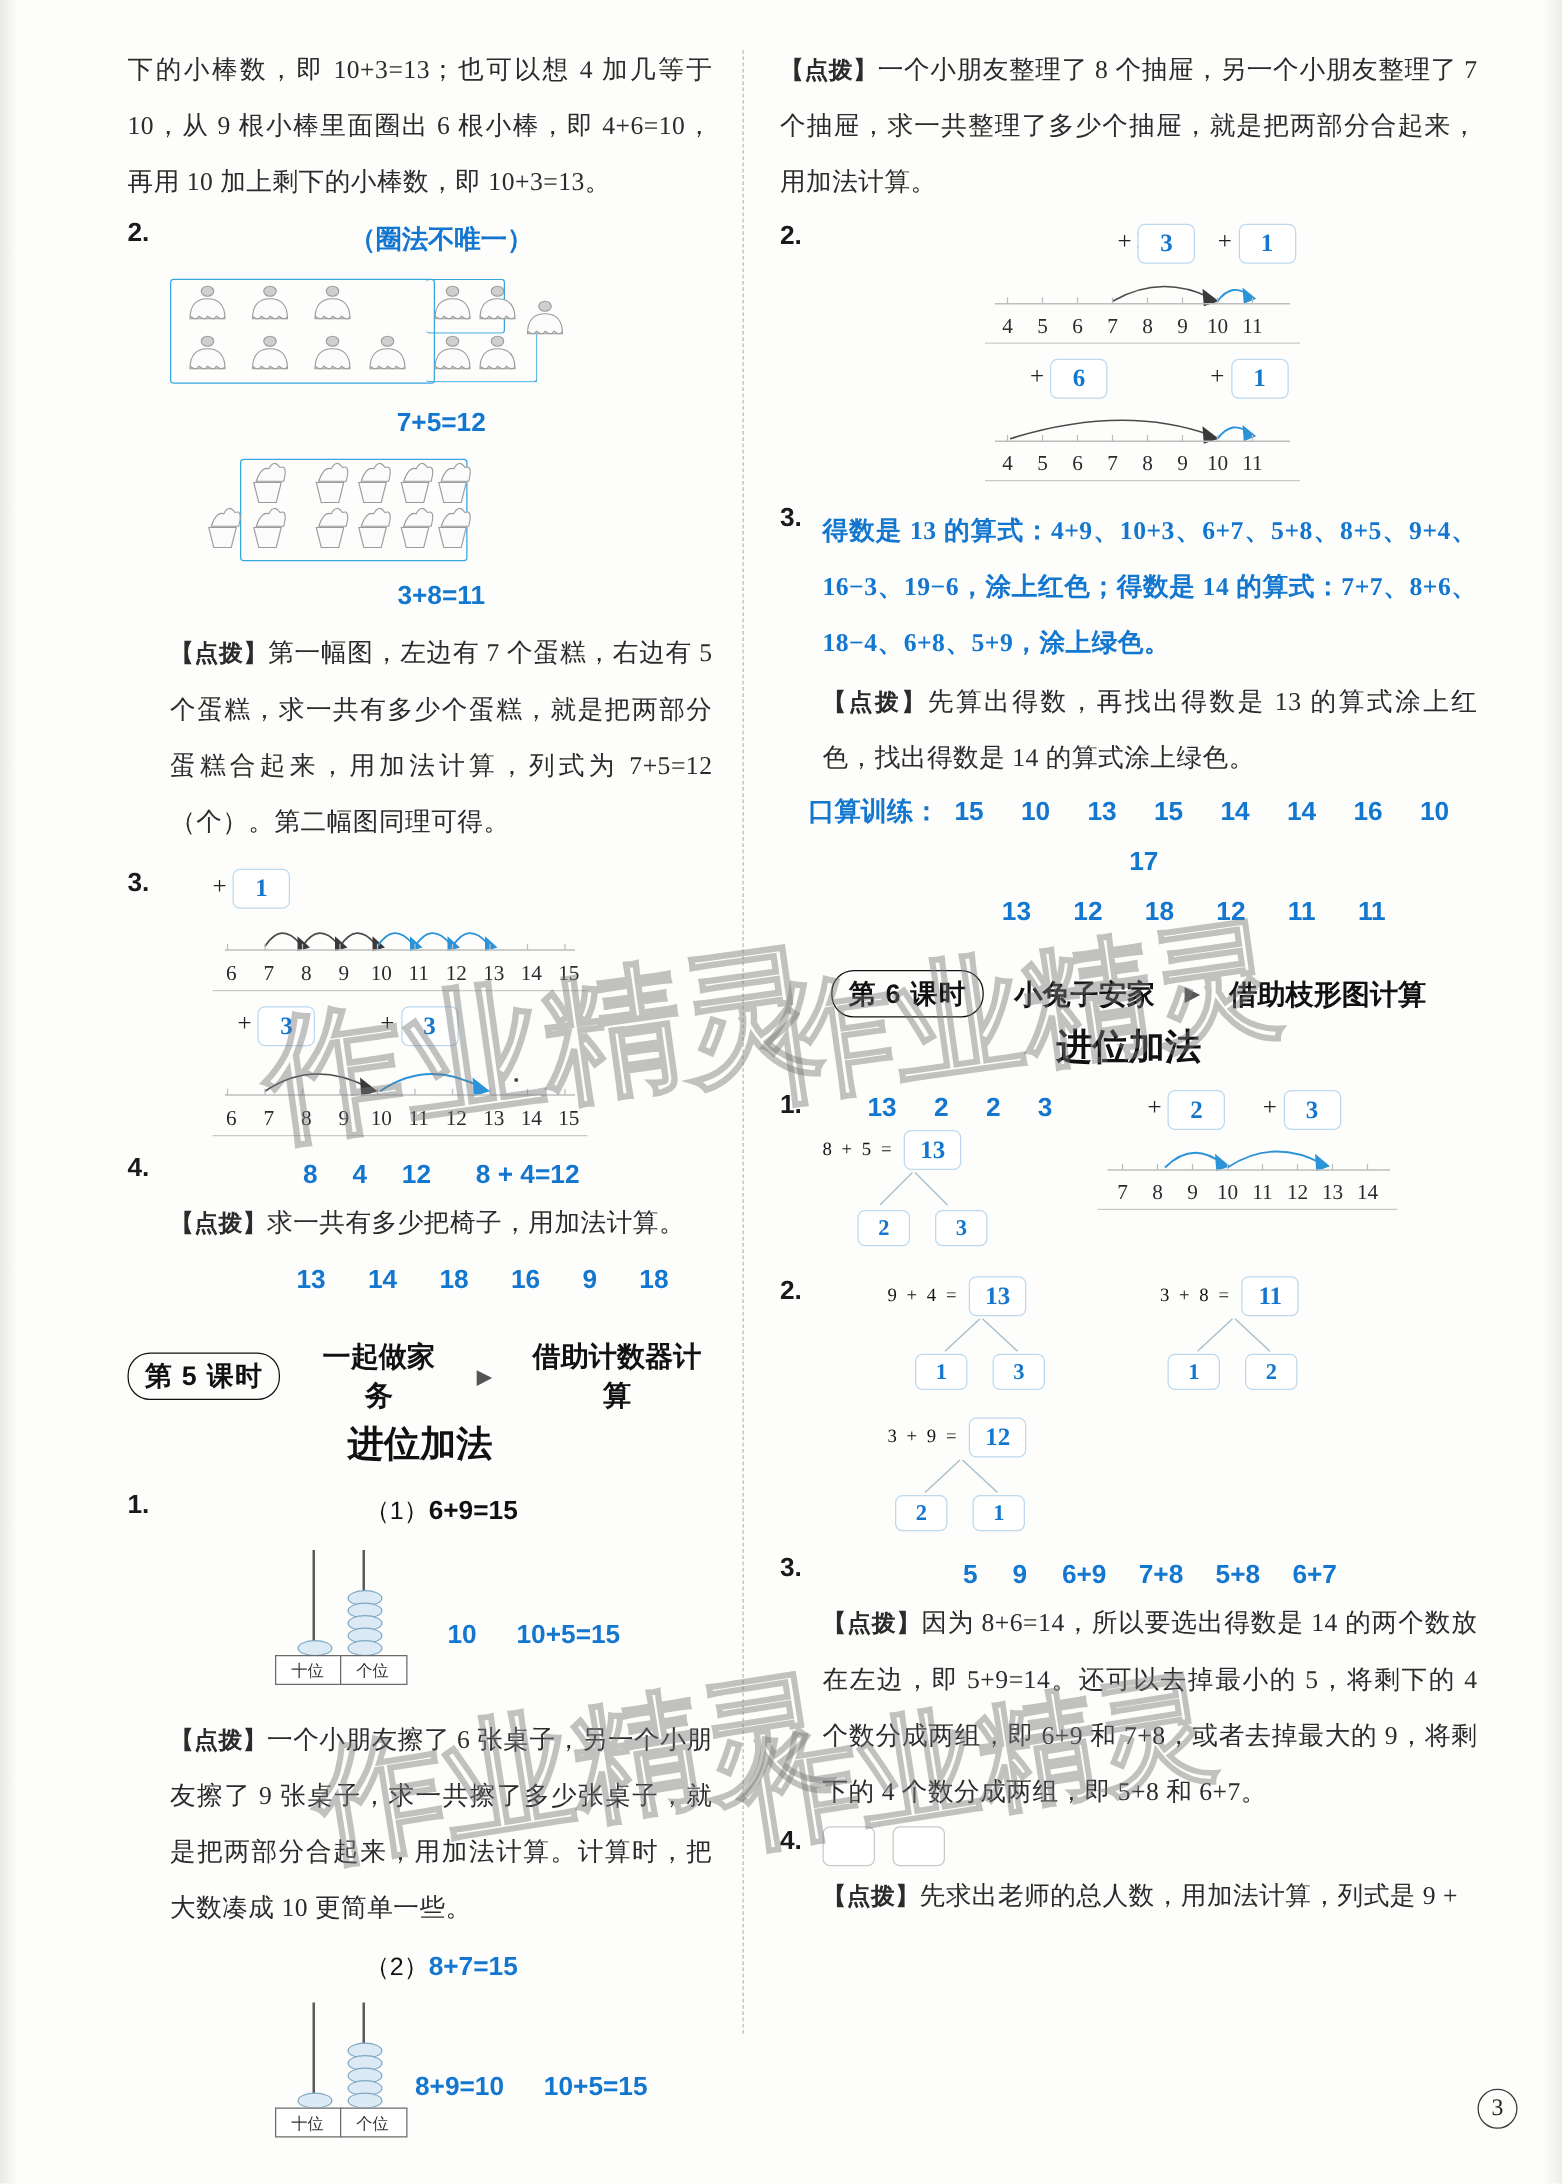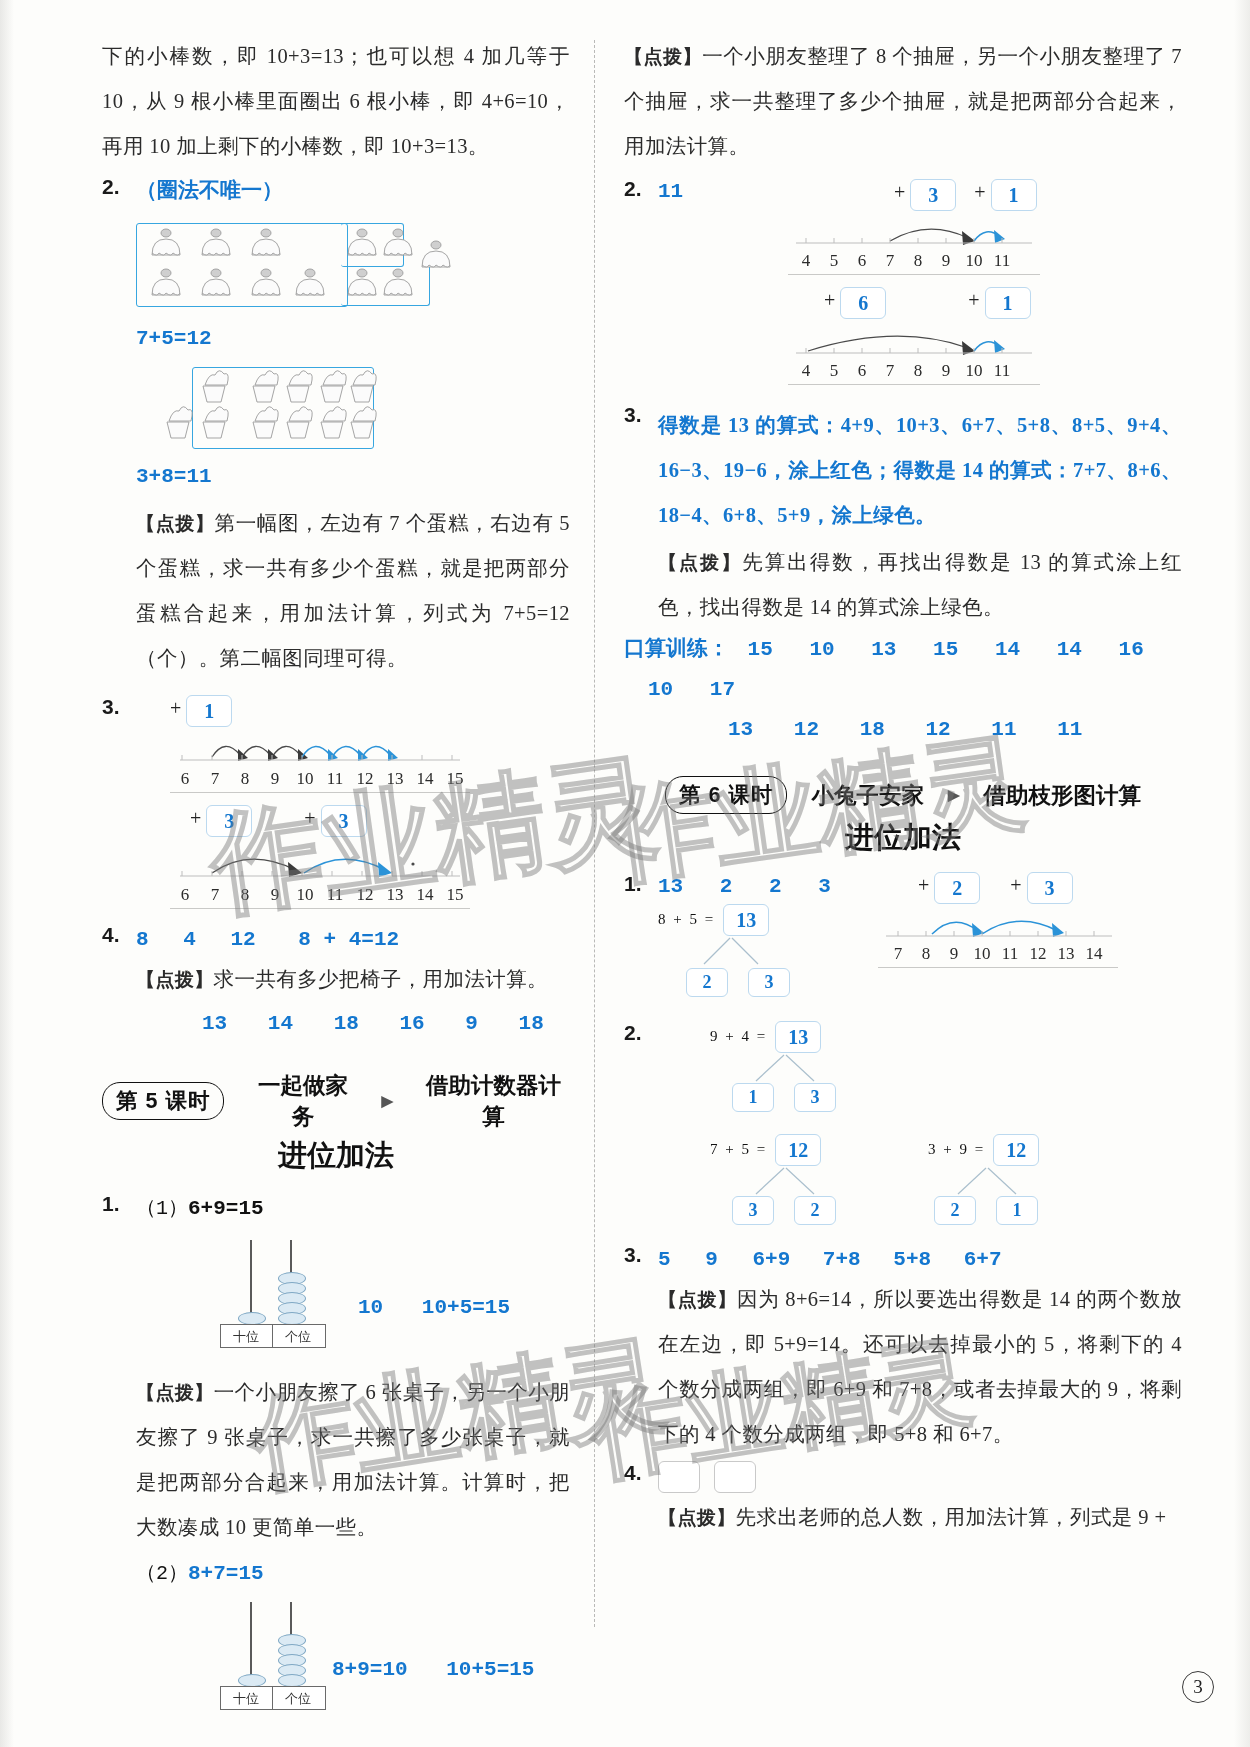--- a/index.html
+++ b/index.html
@@ -40,22 +40,23 @@
   .p{
     font-size:20.5px;line-height:45px;letter-spacing:.4px;
     text-align:justify;color:#2b2b2b;
   }
   .tip{font-weight:bold;font-family:"Liberation Sans",sans-serif;font-size:19px;}
   .qnum{
     font-family:"Liberation Sans",sans-serif;font-weight:bold;font-size:21px;
     color:#1a1a1a;
   }
   .ansline{
-    font-family:Liberation Mono, monospace;font-weight:bold;font-size:21px;color:#1477cf;
+    font-family:Liberation Sans, sans-serif;font-weight:bold;font-size:21px;color:#1477cf;
     line-height:44px;
+    text-align:center;
   }
   .hang{padding-left:34px;position:relative;}
   .hang>.qnum{position:absolute;left:0;top:0;}
 
   
   .lesson{
     margin:26px 0 6px 0;text-align:center;
   }
   .lesson .line1{
     display:flex;align-items:center;justify-content:center;gap:24px;
@@ -684,39 +685,39 @@
                 <path d="M52 2 L24 28"></path>
                 <path d="M54 2 L82 28"></path>
               </g>
           </svg>
           <div style="margin-left:22px;margin-top:-2px;">
             <span class="chip sm">1</span>
             <span class="chip sm" style="margin-left:16px;">3</span>
           </div>
         </div>
 
-      </div>
-
-      <div style="display:flex;gap:66px;margin-left:52px;margin-top:22px;">
         <div class="branch">
           <div style="white-space:nowrap;">
-            <span class="eq">7 + 5 =</span>
-            <span class="chip" style="margin-left:4px;">12</span>
-          </div>
-          <svg width="130" height="32" style="display:block;margin-left:22px;">
+            <span class="eq">3 + 8 =</span>
+            <span class="chip" style="margin-left:4px;">11</span>
+          </div>
+          <svg width="130" height="32" style="display:block;margin-left:6px;">
             <g stroke="#aabfcd" stroke-width="1.2" fill="none">
                 <path d="M52 2 L24 28"></path>
                 <path d="M54 2 L82 28"></path>
               </g>
           </svg>
-          <div style="margin-left:22px;margin-top:-2px;">
-            <span class="chip sm">3</span>
+          <div style="margin-left:6px;margin-top:-2px;">
+            <span class="chip sm">1</span>
             <span class="chip sm" style="margin-left:16px;">2</span>
           </div>
         </div>
+      </div>
+
+      <div style="display:flex;gap:66px;margin-left:52px;margin-top:22px;">
 
         <div class="branch">
           <div style="white-space:nowrap;">
             <span class="eq">3 + 9 =</span>
             <span class="chip" style="margin-left:4px;">12</span>
           </div>
           <svg width="130" height="32" style="display:block;margin-left:6px;">
             <g stroke="#aabfcd" stroke-width="1.2" fill="none">
                 <path d="M52 2 L24 28"></path>
                 <path d="M54 2 L82 28"></path>

